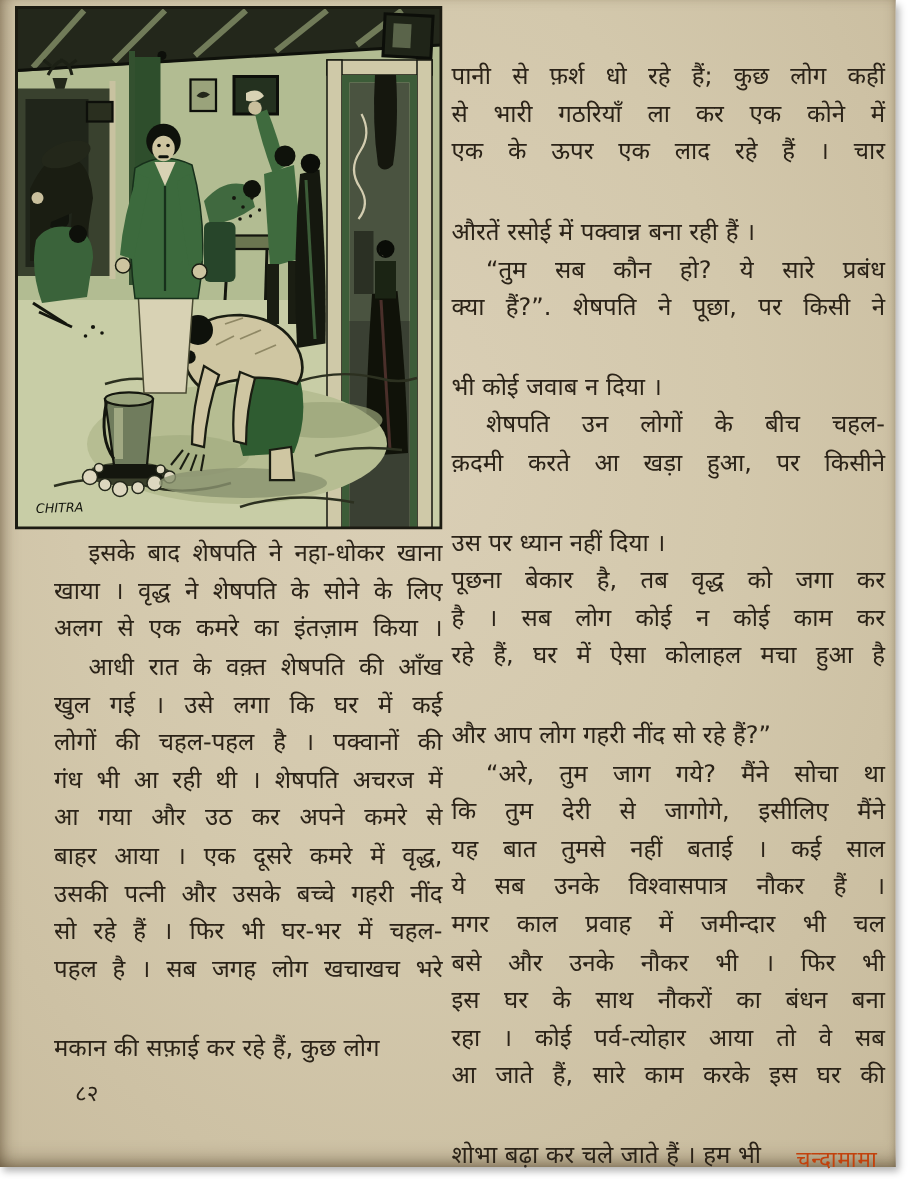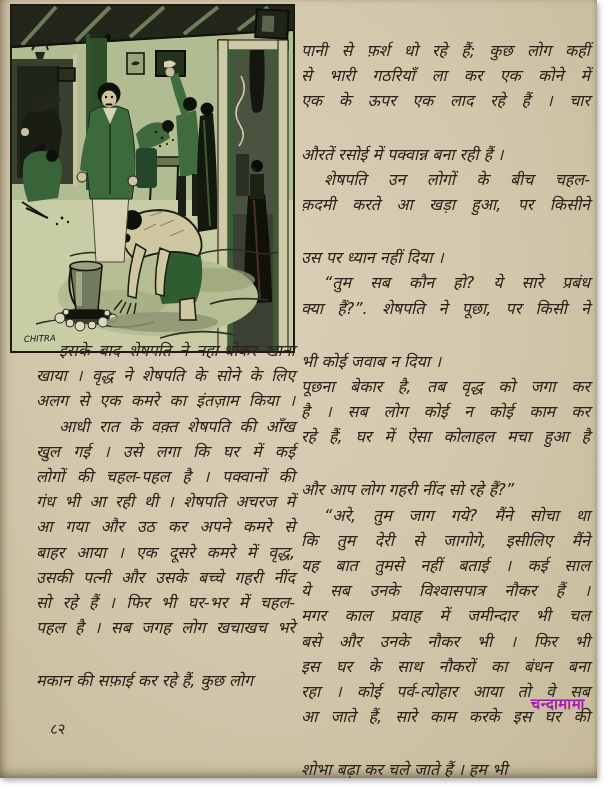--- a/index.html
+++ b/index.html
@@ -12,35 +12,35 @@
                 inset 0 -10px 14px -9px rgba(70,52,28,.7),
                 inset -3px 0 6px -4px rgba(70,52,28,.4),
                 2px 3px 5px rgba(0,0,0,.3);
   }
   .illustration {
     position:absolute; left:10px; top:4px; width:285px; height:349px;
   }
   .illustration svg { display:block; width:100%; height:100%; }
   .col { position:absolute; color:#2b2318; font-size:16px; }
   .col-right { left:301px; top:38px; width:289px; }
-  .col-left  { left:36px;  top:338px; width:259px; }
+  .col-left  { left:36px;  top:356px; width:259px; }
   .line {
     height:25.2px; line-height:25.2px;
     text-align:justify; text-align-last:justify;
-    overflow:visible; white-space:normal;font-style:italic;
+    overflow:visible; white-space:normal;
   }
   .line.last { text-align-last:left;margin-top:28px; }
   .line.indent { padding-left:23px; }
   .page-number {
     position:absolute; left:50px; top:718px;
     font-size:15px; color:#2b2318;
   }
   .magazine-name {
-    position:absolute; right:27px; top:693px;
-    font-size:15px; font-weight:bold; color:#a21caf; letter-spacing:.5px;
+    position:absolute; right:27px; top:762px;
+    font-size:15px; font-weight:normal; color:#c2410c; letter-spacing:.5px;
   }
 </style>
 </head>
 <body>
 
 <div class="page">
   <div class="paper"></div>
 
   <div class="illustration">
     <svg viewBox="0 0 285 349" xmlns="http://www.w3.org/2000/svg">
@@ -245,28 +245,28 @@
     </div>
 
   <div class="col col-right">
       <div class="para">
         <div class="line">पानी से फ़र्श धो रहे हैं; कुछ लोग कहीं</div>
         <div class="line">से भारी गठरियाँ ला कर एक कोने में</div>
         <div class="line">एक के ऊपर एक लाद रहे हैं ।  चार</div>
         <div class="line last">औरतें रसोई में पक्वान्न बना रही हैं ।</div>
       </div>
       <div class="para">
+        <div class="line indent">“तुम सब कौन हो? ये सारे प्रबंध</div>
+        <div class="line">क्या हैं?”.  शेषपति ने पूछा, पर किसी ने</div>
+        <div class="line last">भी कोई जवाब न दिया ।</div>
+      </div>
+      <div class="para">
         <div class="line indent">शेषपति उन लोगों के बीच चहल-</div>
         <div class="line">क़दमी करते आ खड़ा हुआ, पर किसीने</div>
         <div class="line last">उस पर ध्यान नहीं दिया ।</div>
-      </div>
-      <div class="para">
-        <div class="line indent">“तुम सब कौन हो? ये सारे प्रबंध</div>
-        <div class="line">क्या हैं?”.  शेषपति ने पूछा, पर किसी ने</div>
-        <div class="line last">भी कोई जवाब न दिया ।</div>
       </div>
       <div class="para">
         <div class="line">पूछना बेकार है, तब वृद्ध को जगा कर</div>
         <div class="line">है ।  सब लोग कोई न कोई काम कर</div>
         <div class="line">रहे हैं, घर में ऐसा कोलाहल मचा हुआ है</div>
         <div class="line last">और आप लोग गहरी नींद सो रहे हैं?”</div>
       </div>
       <div class="para">
         <div class="line indent">“अरे, तुम जाग गये? मैंने सोचा था</div>
         <div class="line">कि तुम देरी से जागोगे, इसीलिए मैंने</div>

